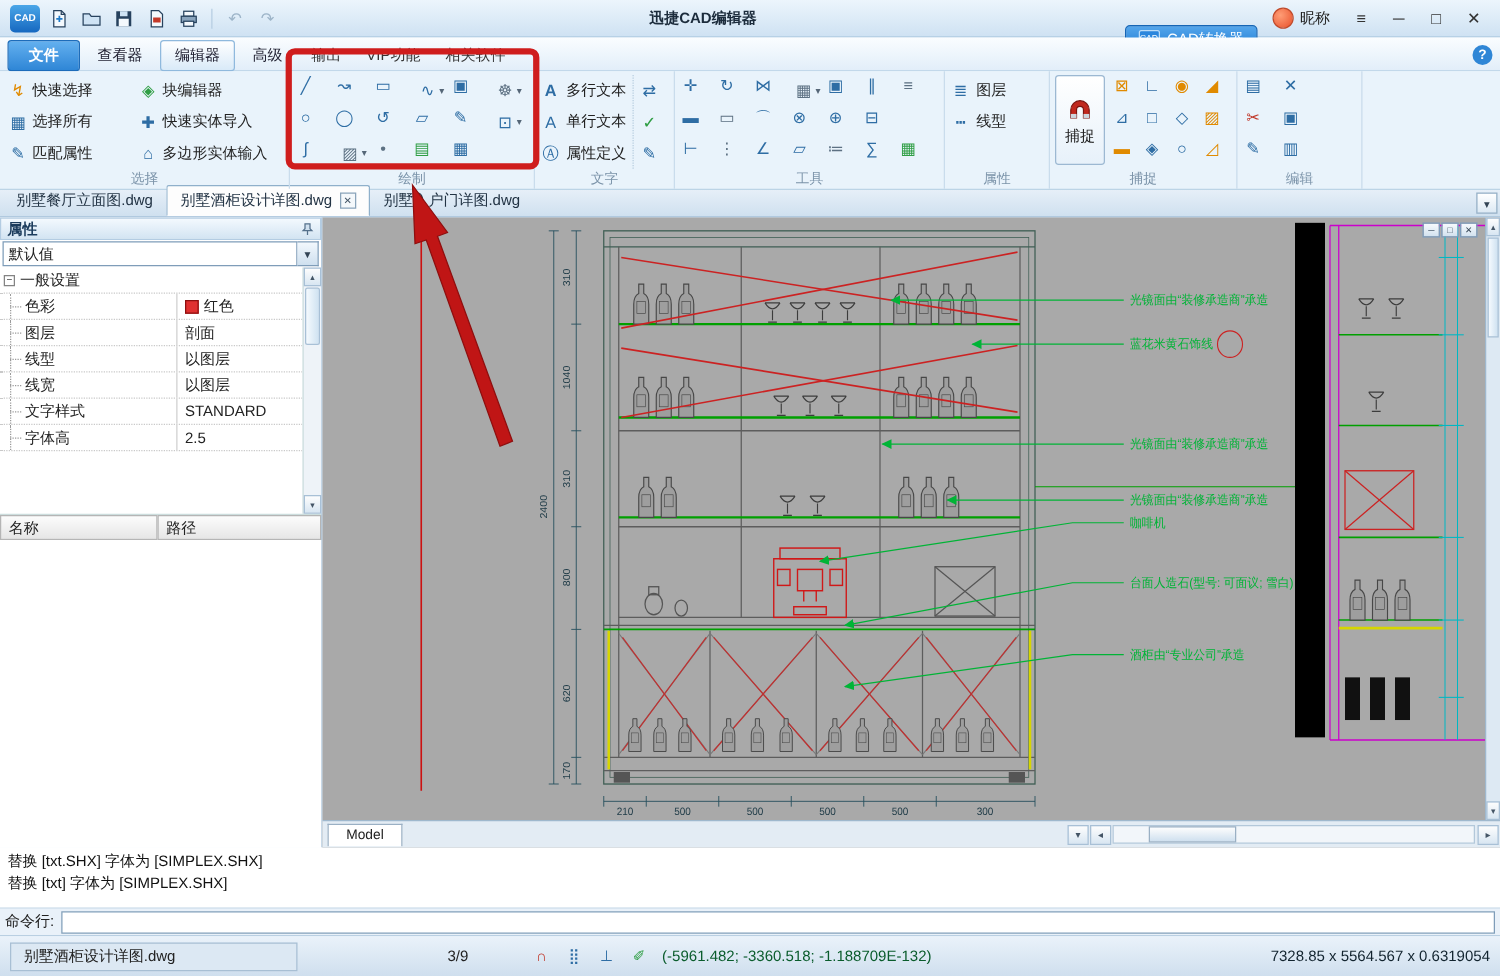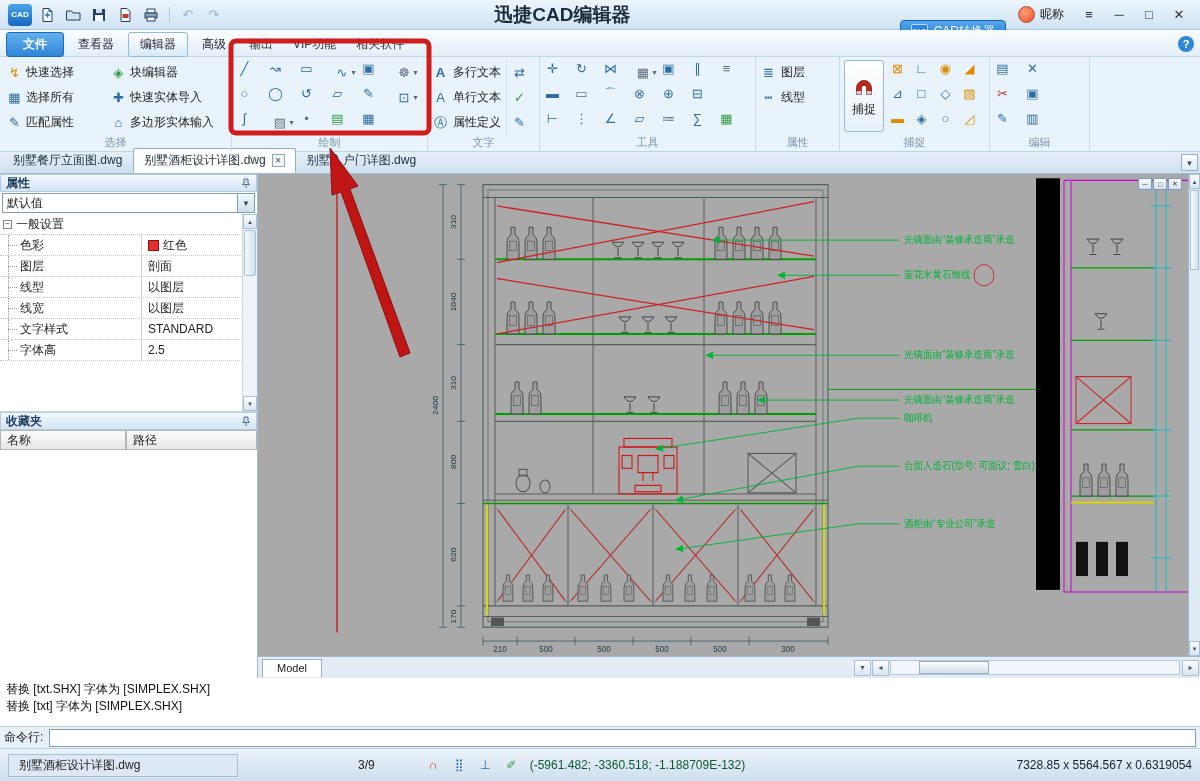--- a/index.html
+++ b/index.html
@@ -6,21 +6,21 @@
   html,body { width:1200px; height:781px; }
   body { font-family:"Liberation Sans", sans-serif; font-size:12px; color:#222; overflow:hidden; background:#eef5fb; }
   #app { position:relative; width:1200px; height:781px; display:flex; flex-direction:column; }
 
   
   .titlebar { height:30px; display:flex; align-items:center; gap:4px; padding:0 8px; background:linear-gradient(#ecf5fc,#cfe2f3); border-bottom:1px solid #a8c6e0; flex:0 0 auto; }
   .logo { width:24px; height:22px; border-radius:4px; background:linear-gradient(#4aa6e8,#1668c0); color:#fff; font-size:8px; font-weight:bold; display:flex; align-items:center; justify-content:center; }
   .tb-btn { width:22px; height:22px; display:flex; align-items:center; justify-content:center; border-radius:3px; }
   .tb-sep { width:1px; height:16px; background:#b6cde2; margin:0 3px; }
   .undo { color:#9db4c8; font-size:14px; }
-  .tb-title { flex:1; text-align:center; font-size:19px; font-weight:bold; color:#1c2c3c; }
+  .tb-title { flex:1; text-align:center; font-size:12px; font-weight:bold; color:#1c2c3c; }
   .converter { display:flex; align-items:center; gap:6px; background:linear-gradient(#54a6ec,#1c79d0); color:#fff; border:1px solid #1565b5; border-radius:4px; padding:0 10px; height:22px;margin-top:33px; }
   .converter .mini { width:17px; height:14px; background:#2b86dd; border:1px solid #bcdcf8; border-radius:2px; font-size:7px; display:flex; align-items:center; justify-content:center; color:#fff; }
   .user { display:flex; align-items:center; gap:5px; margin:16px 8px; }
   .avatar { width:17px; height:17px; border-radius:50%; background:radial-gradient(circle at 35% 35%, #ff9d76, #e8502a); border:1px solid #c04a2a; }
   .winbtn { width:26px; height:20px; display:flex; align-items:center; justify-content:center; color:#333; font-size:13px; }
 
   
   .menubar { height:27px; display:flex; align-items:center; padding:2px 6px 0; background:linear-gradient(#fafdff,#e2eef9); border-bottom:1px solid #c2d8ea; gap:2px; flex:0 0 auto; }
   .file-btn { background:linear-gradient(#63b0ef,#2f86d6); color:#fff; border:1px solid #1d6cba; border-radius:3px; padding:3px 16px; font-weight:bold; }
   .menu-tab { padding:4px 12px; color:#223; }
@@ -464,29 +464,20 @@
         <div class="vscroll">
           <div class="sbtn">
               <span>▴</span>
             </div>
           <div class="sthumb"></div>
           <div class="sbtn bottom">
               <span>▾</span>
             </div>
         </div>
       </div>
-      <div class="phead">
-        <span>收藏夹</span>
-        <span class="pin">
-            <svg width="10" height="11" viewBox="0 0 10 11">
-              <path d="M3,1 h4 v4 l1.5,1.5 h-7 L3,5 z" fill="#cfe0ef" stroke="#55718c"></path>
-              <path d="M5,6.5 v3.5" stroke="#55718c"></path>
-            </svg>
-          </span>
-      </div>
       <div class="fav-colhead">
         <div class="fav-col name">
             <span>名称</span>
           </div>
         <div class="fav-col path">
             <span>路径</span>
           </div>
       </div>
       <div class="fav-body"></div>
     </div>

